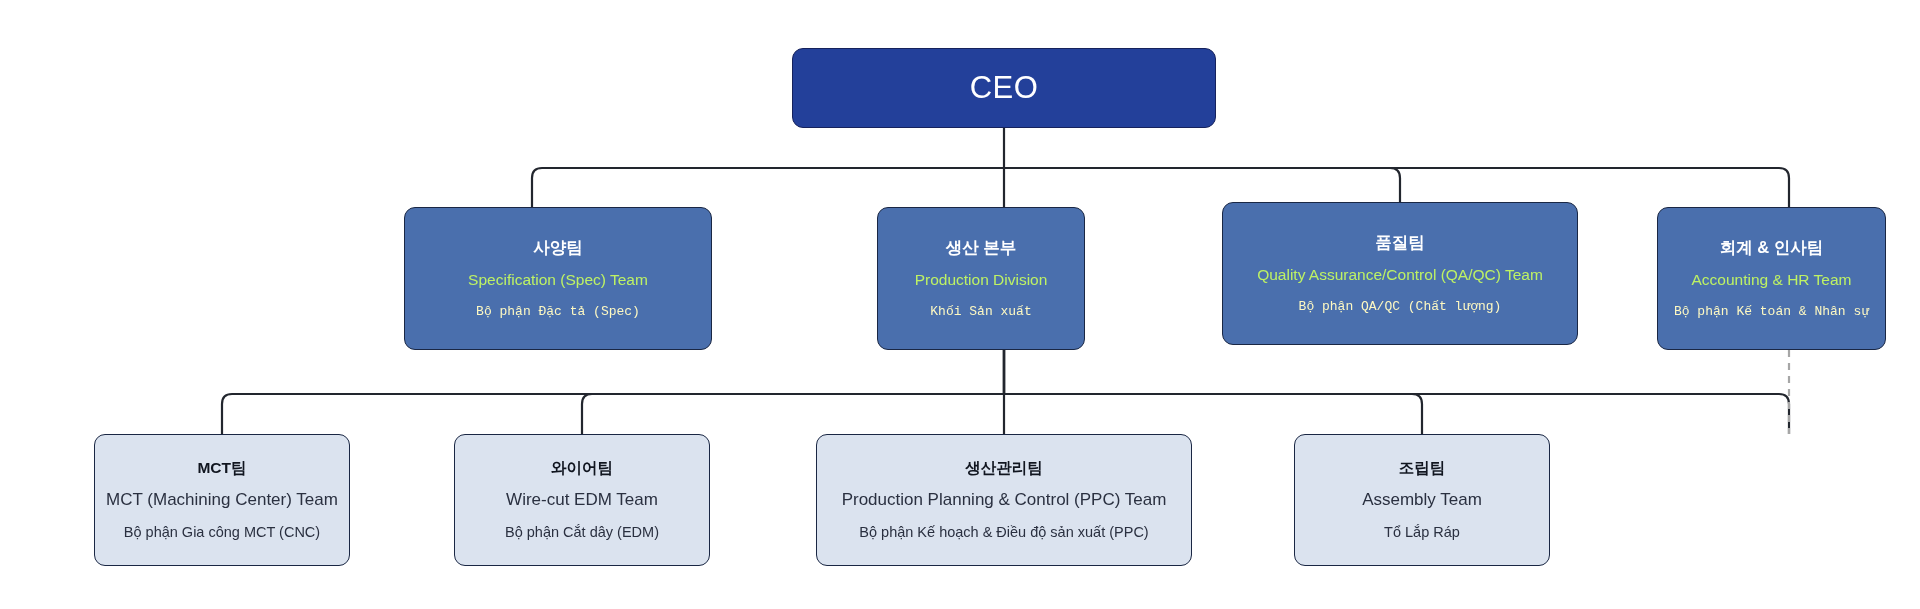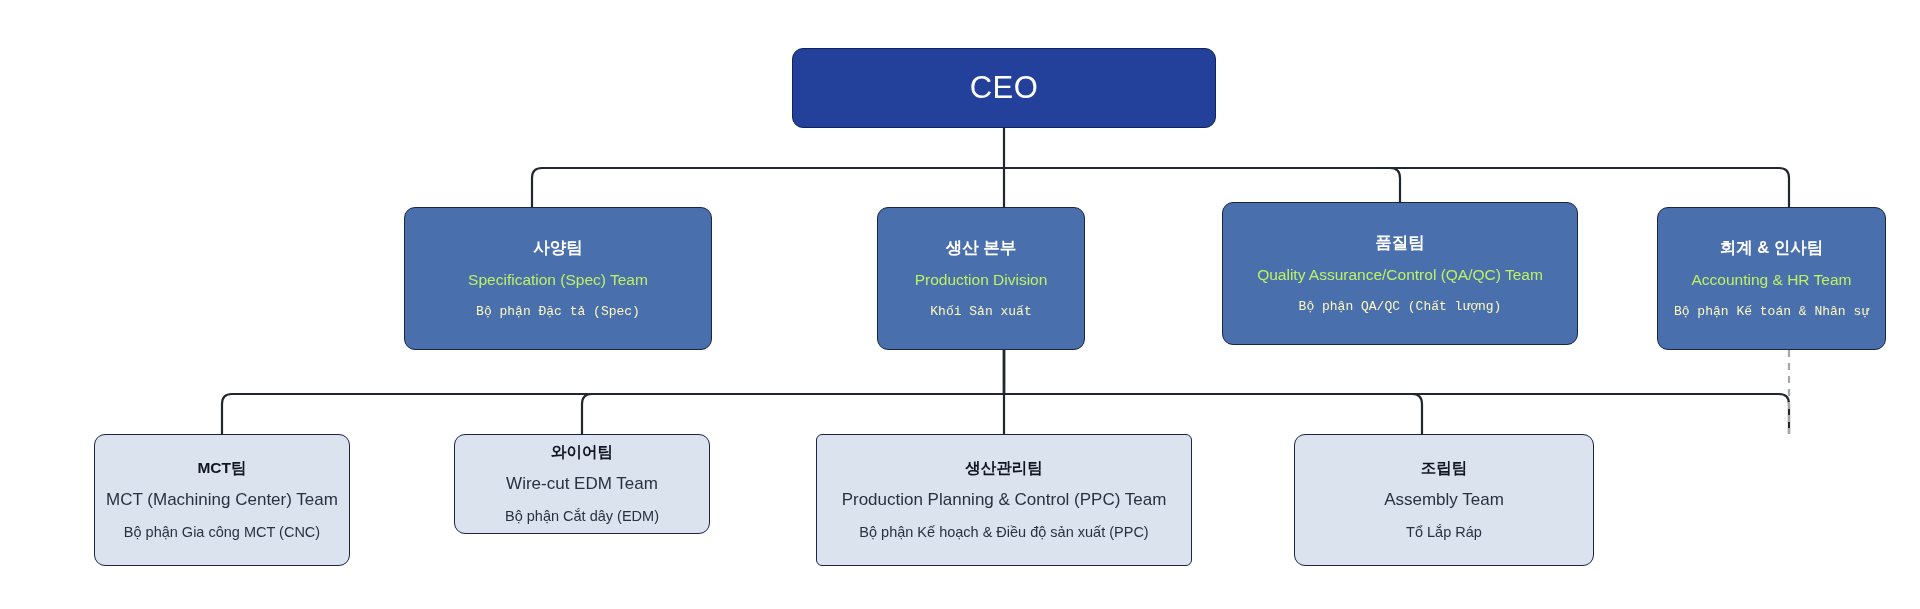--- a/index.html
+++ b/index.html
@@ -168,32 +168,32 @@
     <div class="n-en">Accounting &amp; HR Team</div>
     <div class="n-vi">Bộ phận Kế toán &amp; Nhân sự</div>
   </div>
 
   <div class="node lvl2" style="left:50px; top:434px; width:256px; height:132px;">
     <div class="n-title">MCT팀</div>
     <div class="n-en">MCT (Machining Center) Team</div>
     <div class="n-vi">Bộ phận Gia công MCT (CNC)</div>
   </div>
 
-  <div class="node lvl2" style="left:410px; top:434px; width:256px; height:100px;">
+  <div class="node lvl2" style="left:410px; top:434px; width:256px; height:132px;">
     <div class="n-title">와이어팀</div>
     <div class="n-en">Wire-cut EDM Team</div>
     <div class="n-vi">Bộ phận Cắt dây (EDM)</div>
   </div>
 
-  <div class="node lvl2" style="left:772px; top:434px; width:376px; height:132px;border-radius:6px;">
+  <div class="node lvl2" style="left:772px; top:434px; width:376px; height:132px;">
     <div class="n-title">생산관리팀</div>
     <div class="n-en">Production Planning &amp; Control (PPC) Team</div>
     <div class="n-vi">Bộ phận Kế hoạch &amp; Điều độ sản xuất (PPC)</div>
   </div>
 
-  <div class="node lvl2" style="left:1250px; top:434px; width:300px; height:132px;">
+  <div class="node lvl2" style="left:1250px; top:434px; width:256px; height:132px;">
     <div class="n-title">조립팀</div>
     <div class="n-en">Assembly Team</div>
     <div class="n-vi">Tổ Lắp Ráp</div>
   </div>
 
 
 </div>
 
 </body></html>

